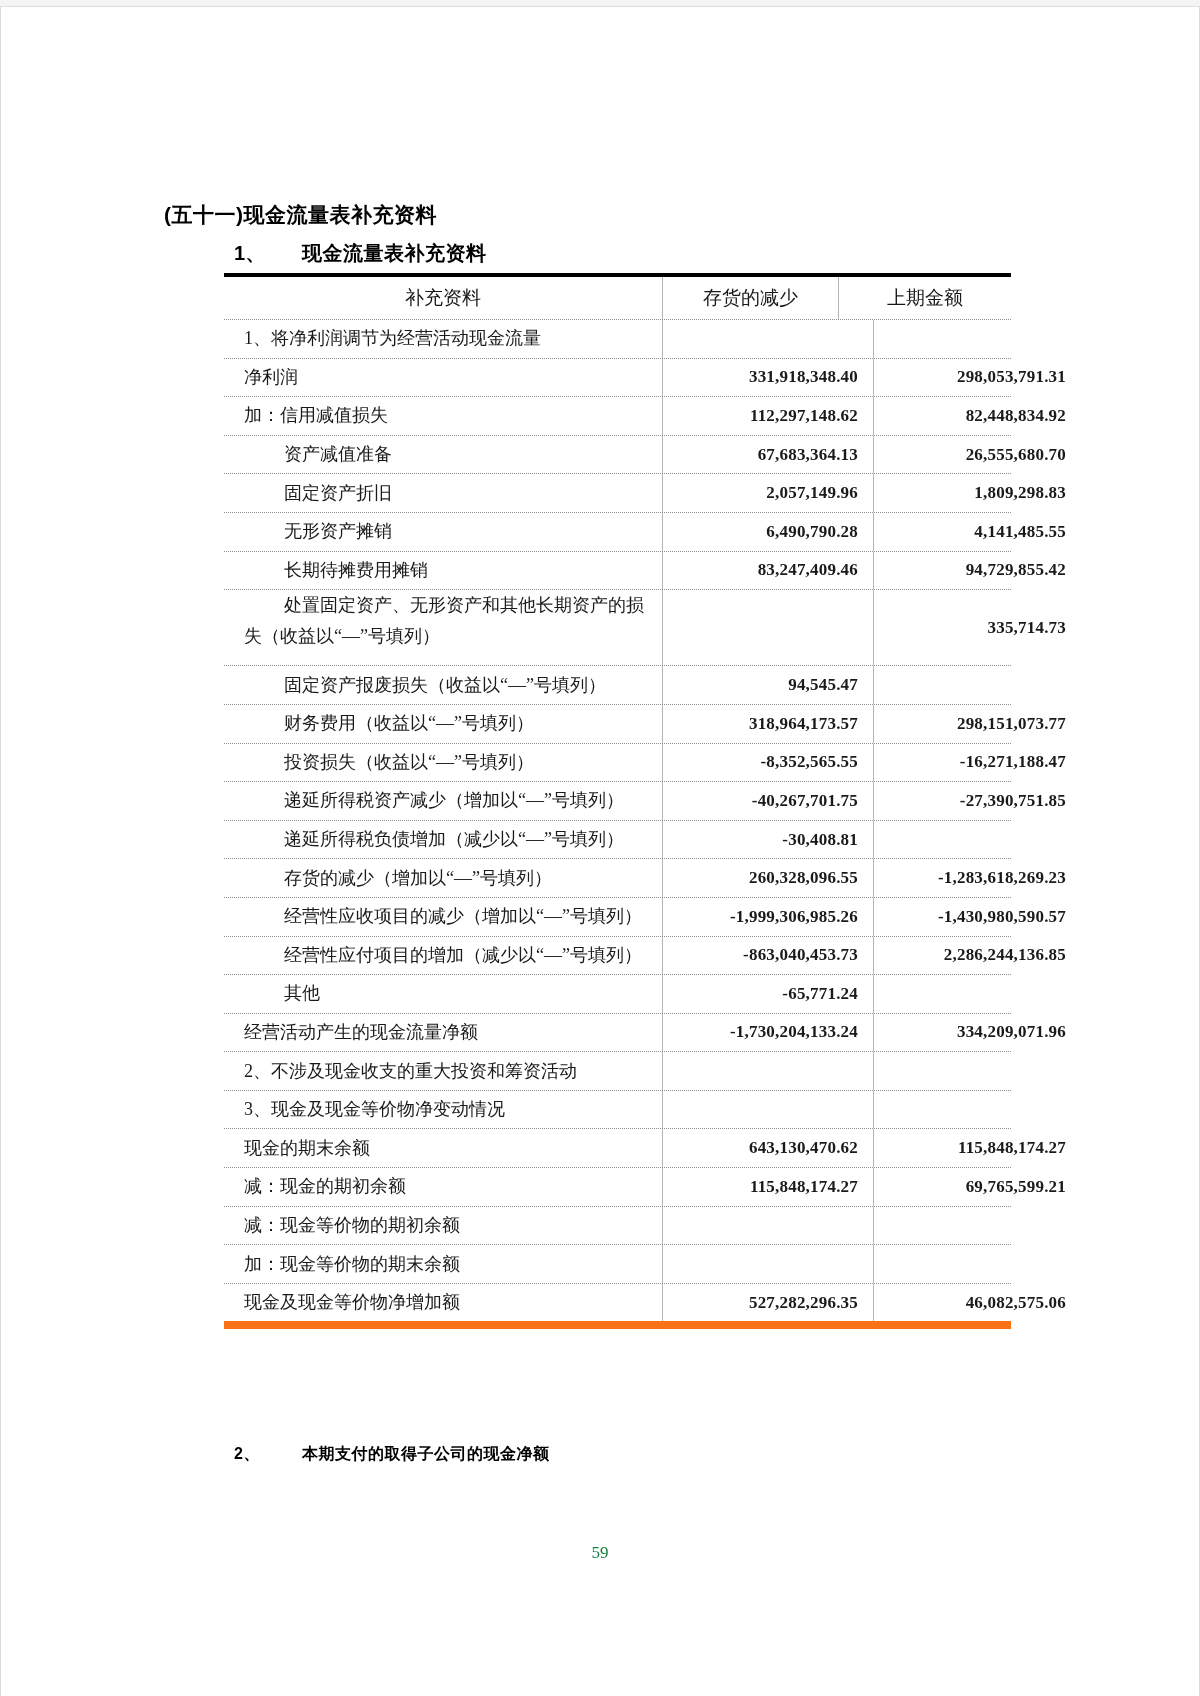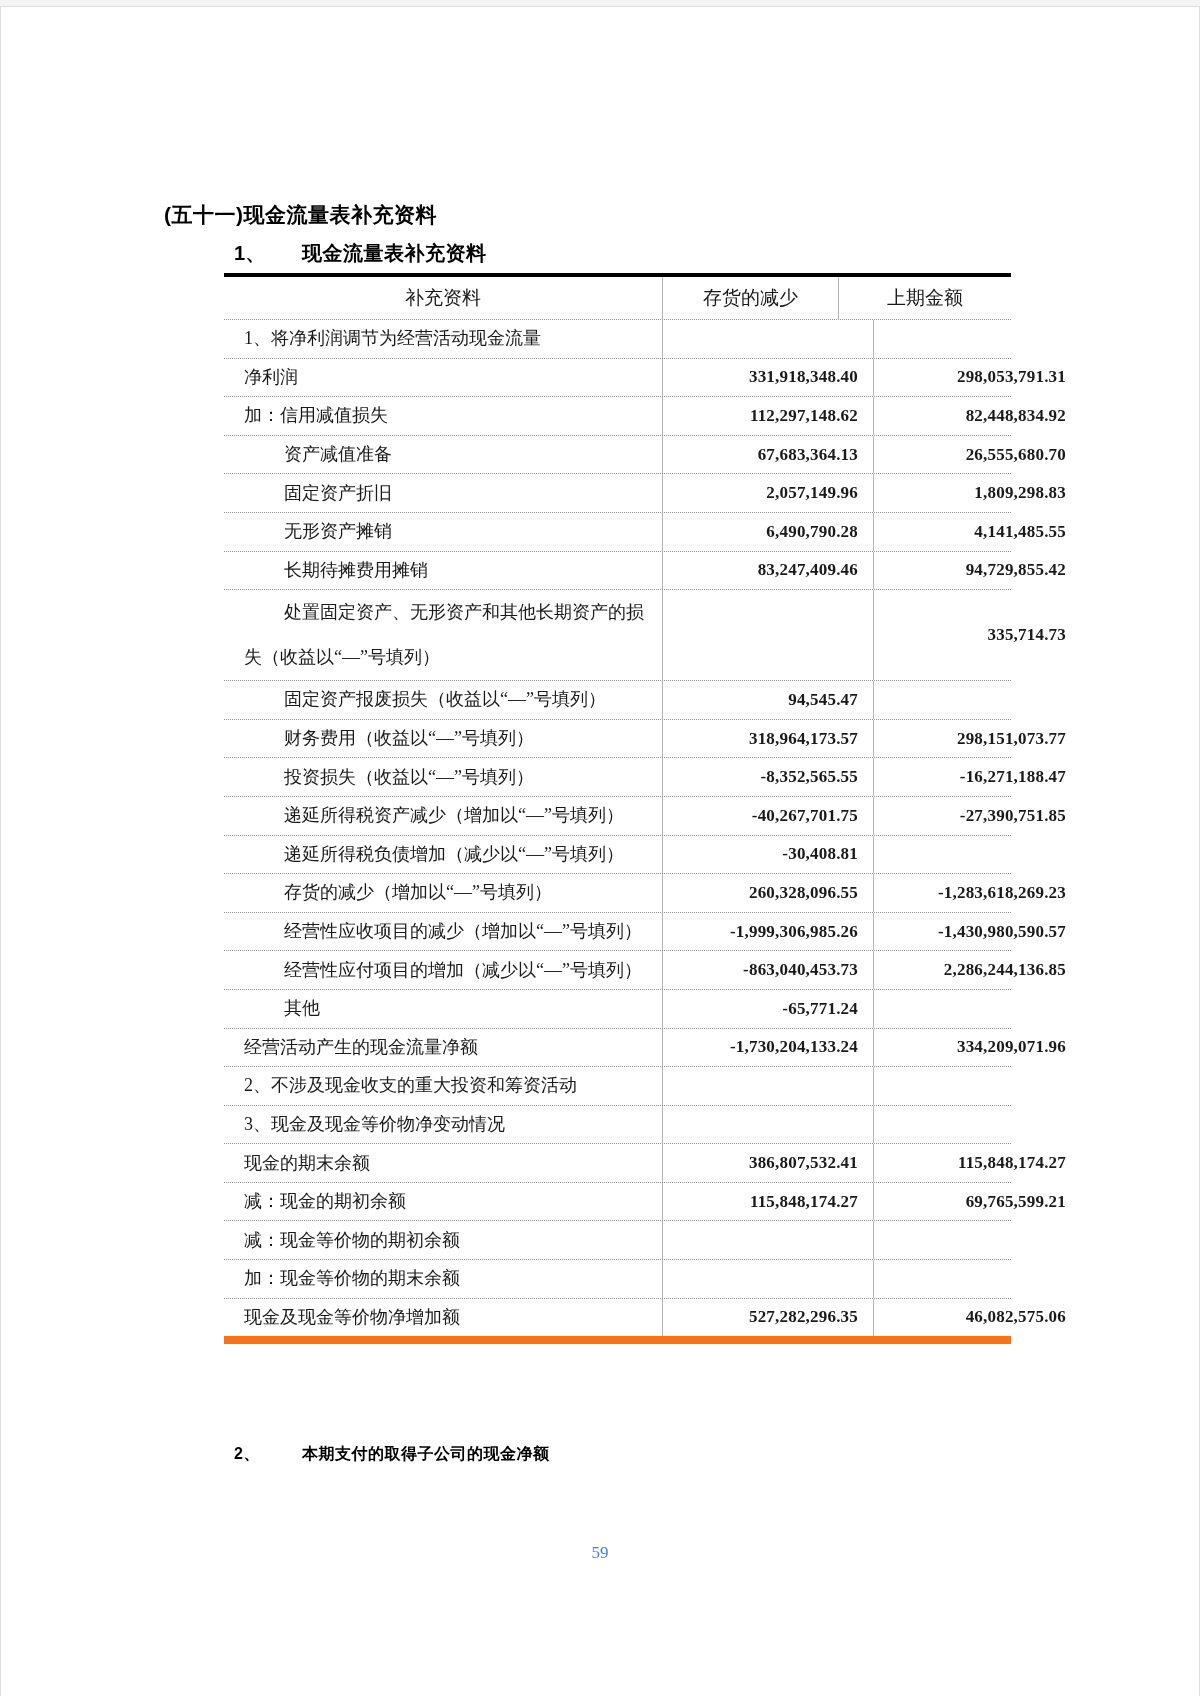--- a/index.html
+++ b/index.html
@@ -59,41 +59,41 @@
   }
   .c-label{
     padding-left:20px;padding-right:4px;
     border-right:1px solid #b5b5b5;
     line-height:25px;
     white-space:nowrap;
   }
   .c-label.ind{padding-left:60px;}
   .trow.wrap .c-label{
     white-space:normal;
-    line-height:45px;
+    line-height:31px;
     text-indent:40px;
     display:block;
     padding-top:0;
   }
   .c-num{
     justify-content:flex-end;
     padding-right:15px;
     font-size:17px;
     letter-spacing:0.2px;
     font-weight:bold;
   }
   .c-cur{border-right:1px solid #b5b5b5;}
   .hcell-label{border-right:1px solid #b5b5b5;}
   .hcell-cur{border-right:1px solid #b5b5b5;}
 
   .page-number{
     position:absolute;
     left:0;top:1536px;width:100%;
     text-align:center;
-    font-size:17px;color:#3b82f6;
+    font-size:17px;color:#15803d;
   }
 </style>
 </head>
 <body>
 
 <div class="page">
 
   <div class="heading section-title">(五十一)现金流量表补充资料</div>
 
   <div class="heading subtitle">
@@ -222,21 +222,21 @@
   </div>
 
   <div class="trow">
     <div class="cell c-label">3、现金及现金等价物净变动情况</div>
     <div class="cell c-num c-cur"></div>
     <div class="cell c-num c-pri"></div>
   </div>
 
   <div class="trow">
     <div class="cell c-label">现金的期末余额</div>
-    <div class="cell c-num c-cur">386,807,532.41</div>
+    <div class="cell c-num c-cur">643,130,470.62</div>
     <div class="cell c-num c-pri">115,848,174.27</div>
   </div>
 
   <div class="trow">
     <div class="cell c-label">减：现金的期初余额</div>
     <div class="cell c-num c-cur">115,848,174.27</div>
     <div class="cell c-num c-pri">69,765,599.21</div>
   </div>
 
   <div class="trow">

